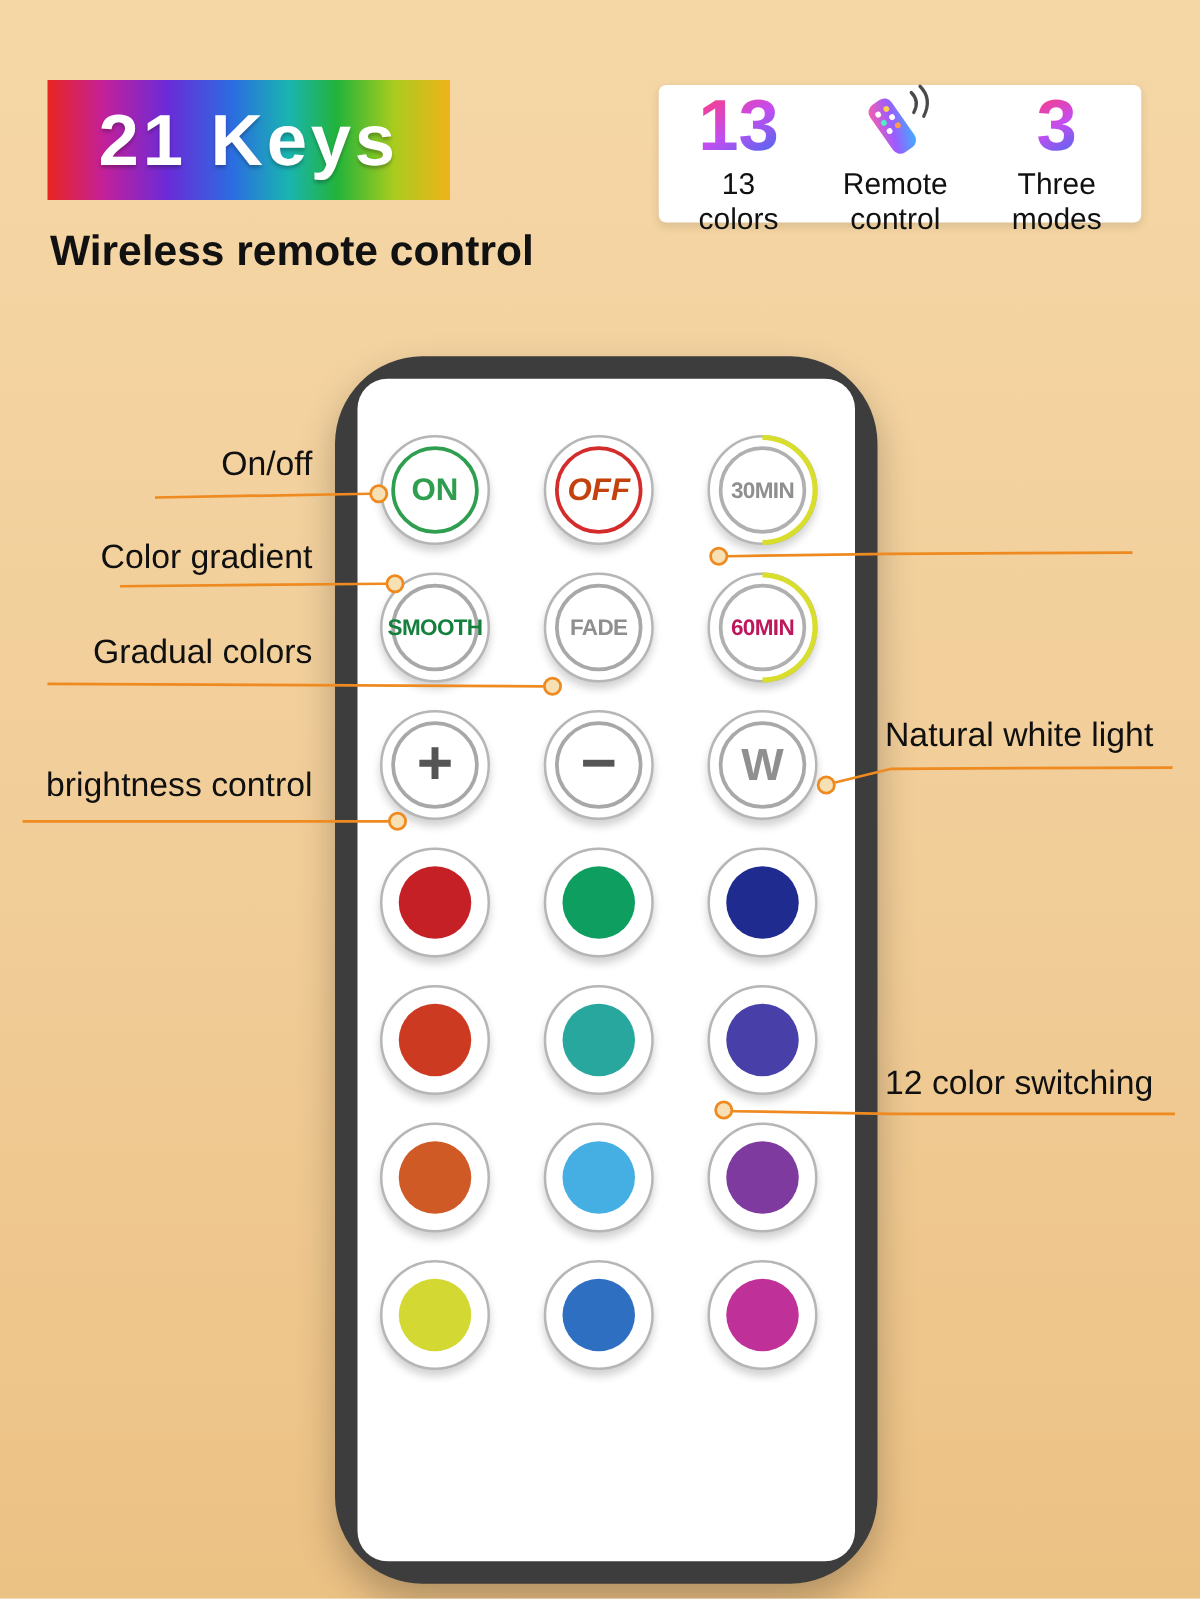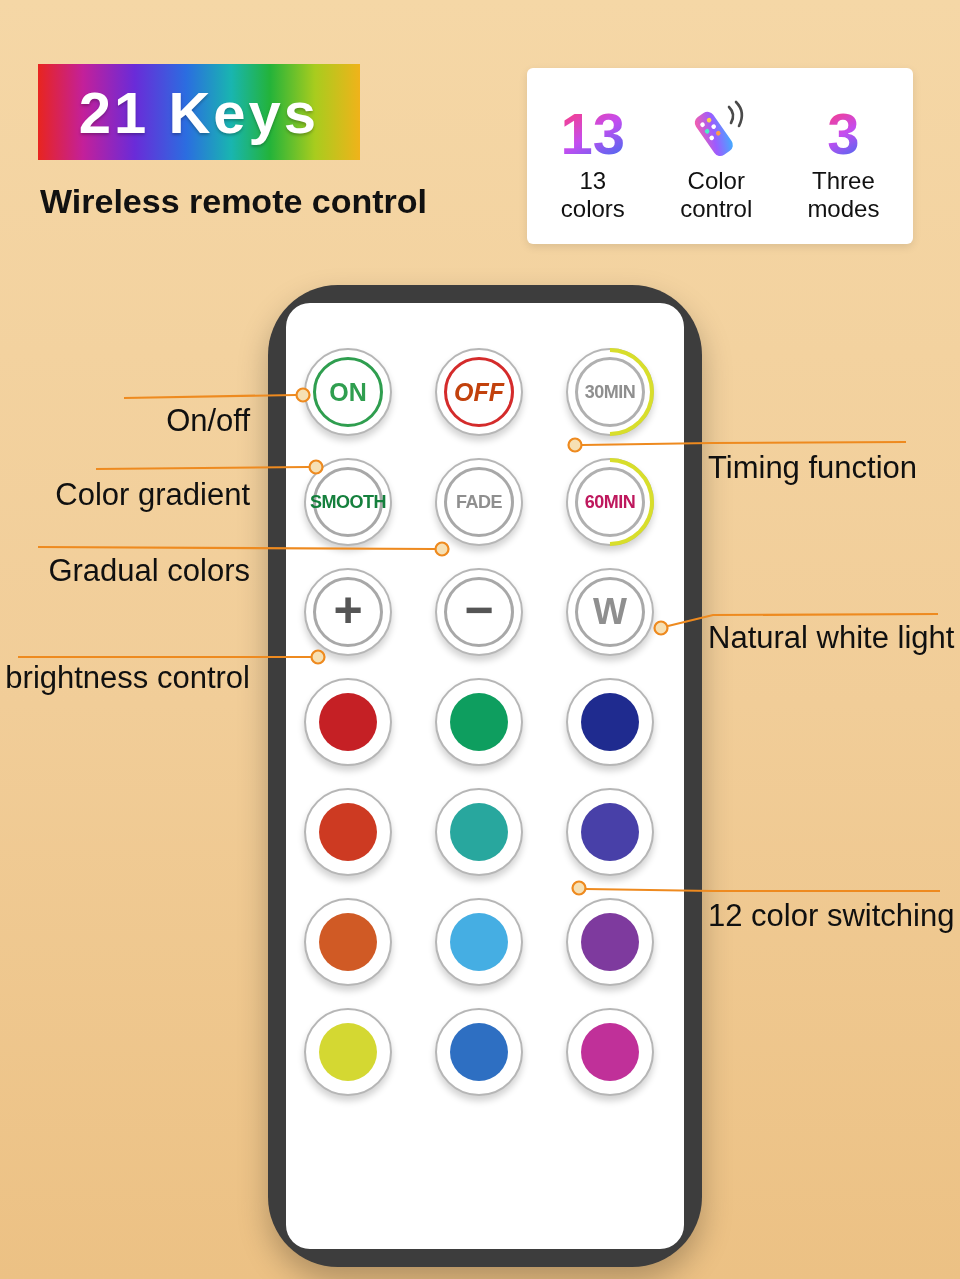--- a/index.html
+++ b/index.html
@@ -16,23 +16,23 @@
   }
   .banner .t{
     color:#ffffff;font-size:58px;font-weight:bold;letter-spacing:3px;
     text-shadow:0 2px 3px rgba(0,0,0,.25);
   }
   .subtitle{
     position:absolute;left:40px;top:182px;font-size:34px;font-weight:bold;color:#111;
   }
   
   .featbox{
-    position:absolute;left:527px;top:68px;width:374px;height:146px;
+    position:absolute;left:527px;top:68px;width:374px;height:110px;
     background:#ffffff;border-radius:6px;box-shadow:0 3px 8px rgba(0,0,0,.10);
-    display:flex;align-items:center;justify-content:space-around;padding:15px 6px;
+    display:flex;align-items:center;justify-content:space-around;padding:0 6px;
   }
   .feat{display:flex;flex-direction:column;align-items:center;}
   .feat .glyphbox{height:74px;display:flex;align-items:flex-end;justify-content:center;}
   .grad-num{
     font-size:58px;font-weight:bold;line-height:1;
     background:linear-gradient(150deg,#ff3b7a 5%,#c44df0 50%,#3f6df0 95%);
     -webkit-background-clip:text;background-clip:text;color:transparent;
   }
   .feat .cap{font-size:24px;color:#111;text-align:center;line-height:1.15;margin-top:4px;}
   .feat .cap span{display:block;}
@@ -65,21 +65,21 @@
   .accent{
     position:absolute;inset:-2px;border-radius:50%;
     border:4px solid transparent;transform:rotate(45deg);pointer-events:none;
   }
   .lbl{font-weight:bold;line-height:1;}
   .lbl.word{font-size:25px;}
   .lbl.small{font-size:18px;letter-spacing:-0.5px;}
   .lbl.symbol{font-size:50px;margin-top:-5px;}
   .lbl.wsym{font-size:36px;}
   
-  .ann{position:absolute;font-size:31px;color:#101010;white-space:nowrap;margin-top:47px;}
+  .ann{position:absolute;font-size:27px;color:#101010;white-space:nowrap;}
   .ann.leftside{right:710px;text-align:right;}
   .ann.rightside{left:708px;text-align:left;}
   .connectors{position:absolute;left:0;top:0;width:960px;height:1279px;pointer-events:none;}
 </style>
 </head>
 <body>
 
 <div class="page">
 
   <div class="banner">
@@ -114,21 +114,21 @@
             <circle cx="26.5" cy="35" r="2.3" fill="#4af0c8"></circle>
             <circle cx="34.5" cy="35" r="2.3" fill="#ffffff"></circle>
             <circle cx="26.5" cy="43" r="2.3" fill="#ffffff"></circle>
             <circle cx="34.5" cy="43" r="2.3" fill="#ff9c4a"></circle>
           </g>
           <path d="M45 14 q7 7 2 16" stroke="#4a4a4a" stroke-width="2.6" fill="none" stroke-linecap="round"></path>
           <path d="M52 9 q10 10 3 24" stroke="#4a4a4a" stroke-width="2.6" fill="none" stroke-linecap="round"></path>
         </svg>
       </div>
       <div class="cap">
-        <span>Color</span>
+        <span>Remote</span>
         <span>control</span>
       </div>
     </div>
     <div class="feat">
       <div class="glyphbox">
           <span class="grad-num">3</span>
         </div>
       <div class="cap">
         <span>Three</span>
         <span>modes</span>
@@ -223,21 +223,20 @@
             <div class="fill" style="background: rgb(192, 48, 153);"></div>
           </div>
         </div>
     </div>
   </div>
 
   <div class="ann leftside" style="top:356px">On/off</div>
   <div class="ann leftside" style="top:430px">Color gradient</div>
   <div class="ann leftside" style="top:506px">Gradual colors</div>
   <div class="ann leftside" style="top:613px">brightness control</div>
-  <div class="ann rightside" style="top:403px">Timing function</div>
   <div class="ann rightside" style="top:573px">Natural white light</div>
   <div class="ann rightside" style="top:851px">12 color switching</div>
 
   <svg class="connectors">
     <g stroke="#ee8a1f" stroke-width="2.2" fill="none">
       <path d="M124,398 L296,395"></path>
       <path d="M96,469 L309,467"></path>
       <path d="M38,547 L435,549"></path>
       <path d="M18,657 L311,657"></path>
       <path d="M906,442 L712,443 L582,445"></path>

